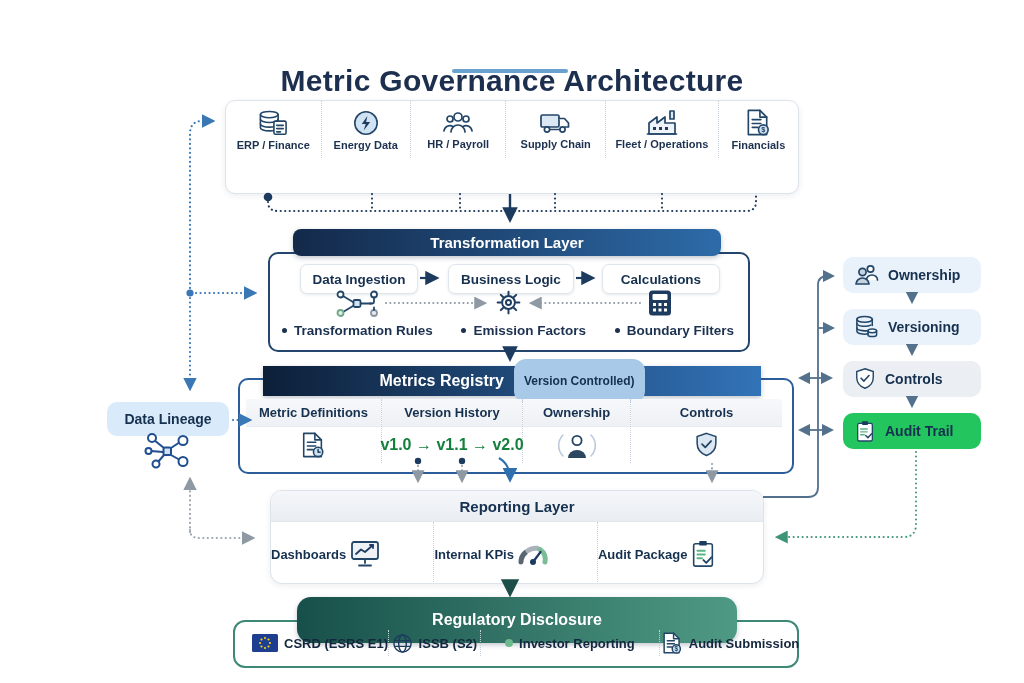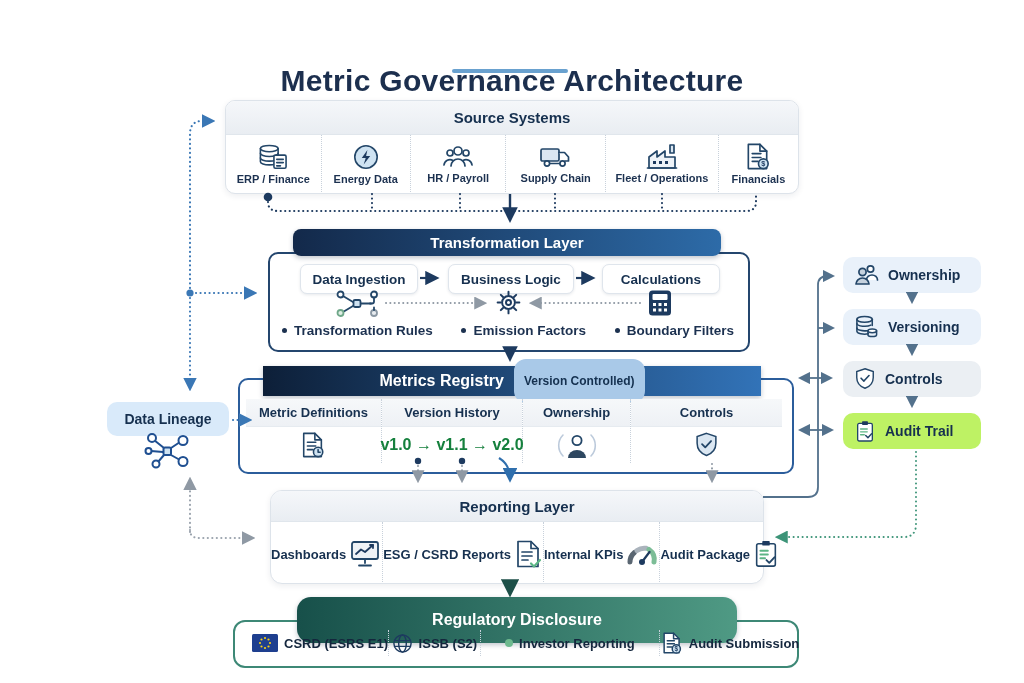--- a/index.html
+++ b/index.html
@@ -76,35 +76,34 @@
            border-right:1px dotted #c8d1db;font-size:13px;font-weight:800;color:#14263d;white-space:nowrap;}
   .rd-item:last-child{border-right:none;}
   .green-dot{width:8px;height:8px;border-radius:50%;background:#6db98e;display:inline-block;}
 
   
   .rb{left:843px;width:138px;height:36px;border-radius:10px;display:flex;align-items:center;gap:9px;
       padding-left:11px;box-sizing:border-box;font-size:14px;font-weight:800;color:#16304f;}
   .rb1{top:257px;background:#e9f1fa;}
   .rb2{top:309px;background:#e9f1fa;}
   .rb3{top:361px;background:#ebeff3;}
-  .rb4{top:413px;background:#bef264;}
+  .rb4{top:413px;background:#22c55e;}
 
   .overlay{position:absolute;left:0;top:0;pointer-events:none;}
   svg{display:block;}
 </style>
 </head>
 <body>
 
 <div class="stage">
 
   <div class="abs title">Metric Governance Architecture</div>
   <div class="abs title-underline"></div>
 
   <div class="abs card src-box">
-    <div class="band src-header">Source Systems</div>
     <div class="src-body">
       <div class="src-item" style="flex:93">
         <span>
           <svg width="32" height="28" viewBox="0 0 34 30" fill="none" stroke="#234668" stroke-width="1.7" stroke-linecap="round" stroke-linejoin="round">
             <ellipse cx="13" cy="6" rx="9.5" ry="3.4"></ellipse>
             <path d="M3.5,6 V20 a9.5,3.4 0 0 0 19,0 V6"></path>
             <path d="M3.5,11 a9.5,3.4 0 0 0 19,0 M3.5,16 a9.5,3.4 0 0 0 19,0"></path>
             <rect x="18" y="13" width="13" height="14" rx="1.5" fill="#fff"></rect>
             <path d="M21,17.5 h7 M21,21 h7 M21,24.5 h4"></path>
           </svg>
@@ -285,31 +284,20 @@
         <span class="rl-label">Dashboards</span>
         <span>
           <svg width="34" height="30" viewBox="0 0 34 30" fill="none" stroke="#234668" stroke-width="1.8" stroke-linecap="round" stroke-linejoin="round">
             <rect x="4" y="3" width="26" height="17" rx="2" fill="#eef2f6"></rect>
             <path d="M8,15 l5,-4.5 4,2.5 8,-7" stroke="#1d3a5f"></path>
             <path d="M22,6 h3 v3" stroke="#1d3a5f"></path>
             <path d="M17,20 v4 M11,26.5 h12"></path>
           </svg>
           </span>
       </div>
-      <div class="rl-col" style="flex:130">
-        <span class="rl-label">ESG / CSRD Reports</span>
-        <span>
-          <svg width="30" height="30" viewBox="0 0 30 30" fill="none" stroke="#234668" stroke-width="1.7" stroke-linecap="round" stroke-linejoin="round">
-            <path d="M5,2.5 h13 l7,7 v18 H5 z" fill="#fff"></path>
-            <path d="M18,2.5 v7 h7"></path>
-            <path d="M9,13 h10 M9,17 h10 M9,21 h6"></path>
-            <path d="M18,24.5 l3,3 6,-6.5" stroke="#5cb585" stroke-width="2.2"></path>
-          </svg>
-          </span>
-      </div>
       <div class="rl-col" style="flex:120">
         <span class="rl-label">Internal KPis</span>
         <span>
           <svg width="34" height="26" viewBox="0 0 34 26" fill="none" stroke-linecap="round">
             <path d="M5,21 a12.5,12.5 0 0 1 4.5,-9.5" stroke="#5a6672" stroke-width="5"></path>
             <path d="M12,9.5 a12.5,12.5 0 0 1 9,-2.2" stroke="#aab3bc" stroke-width="5"></path>
             <path d="M24,8.5 a12.5,12.5 0 0 1 5,12.5" stroke="#7cbd97" stroke-width="5"></path>
             <path d="M17,21 L24.5,11" stroke="#1d3a5f" stroke-width="2.2"></path>
             <circle cx="17" cy="21" r="3" fill="#1d3a5f"></circle>
           </svg>

